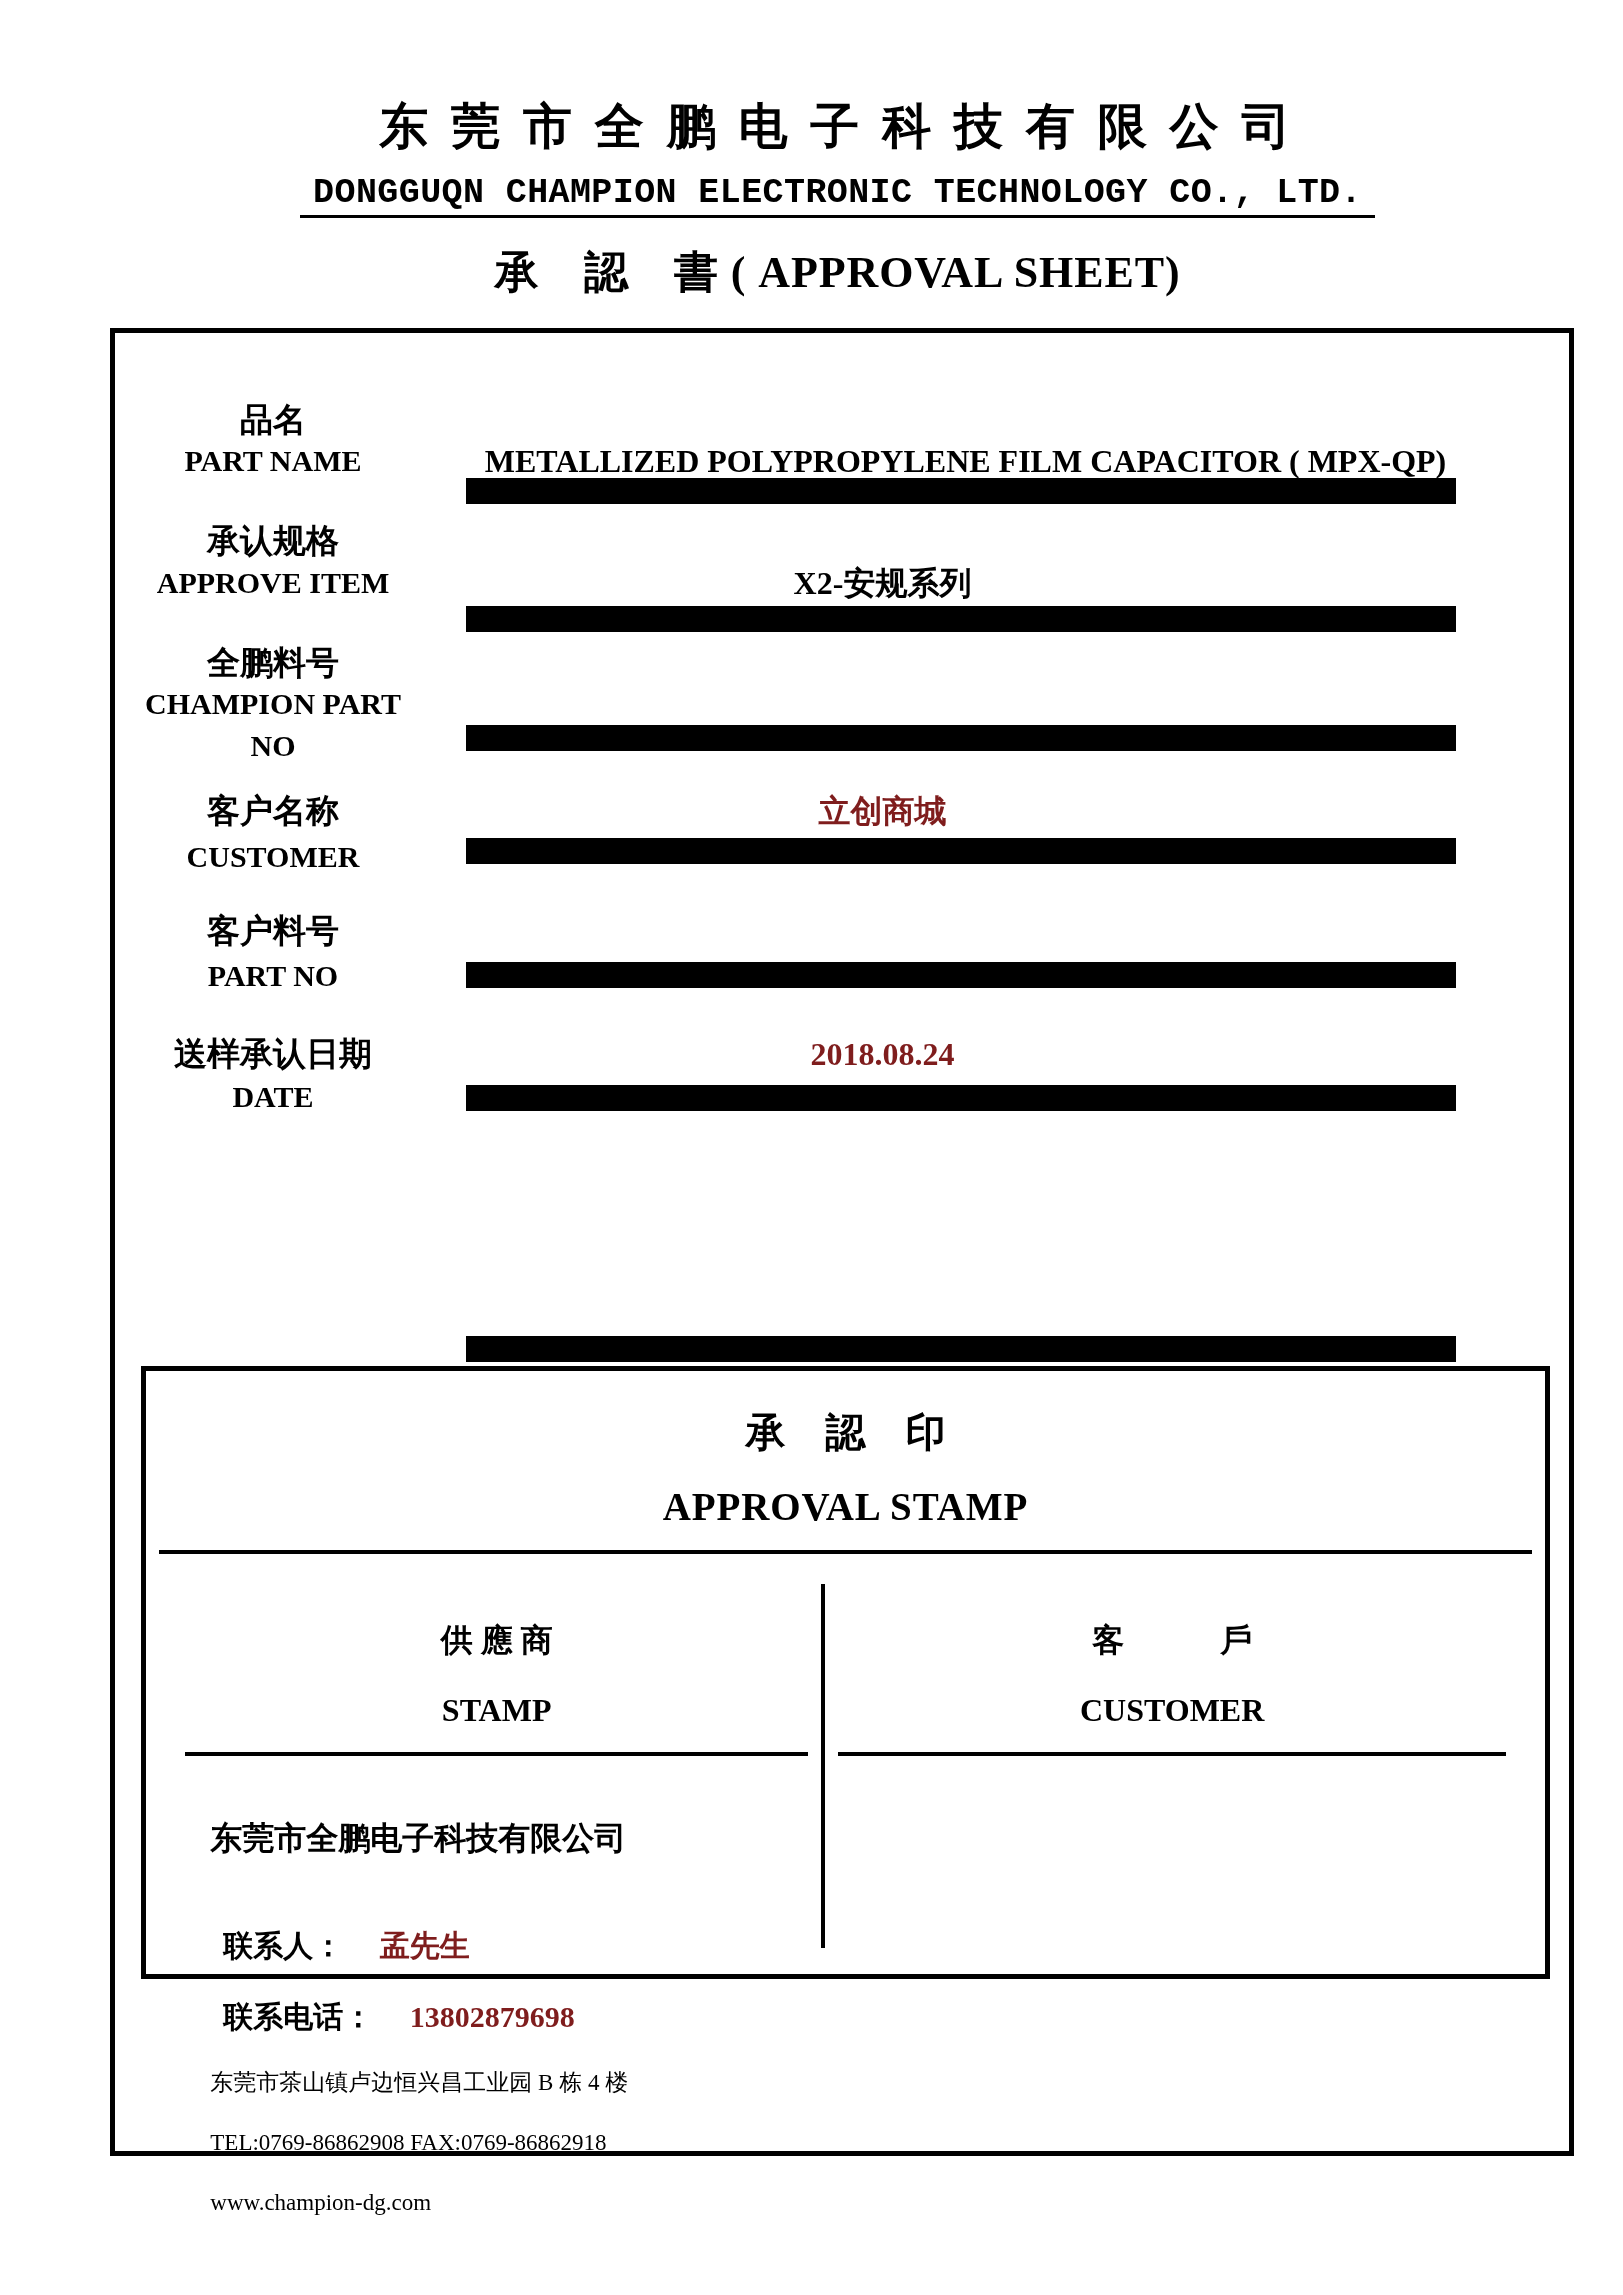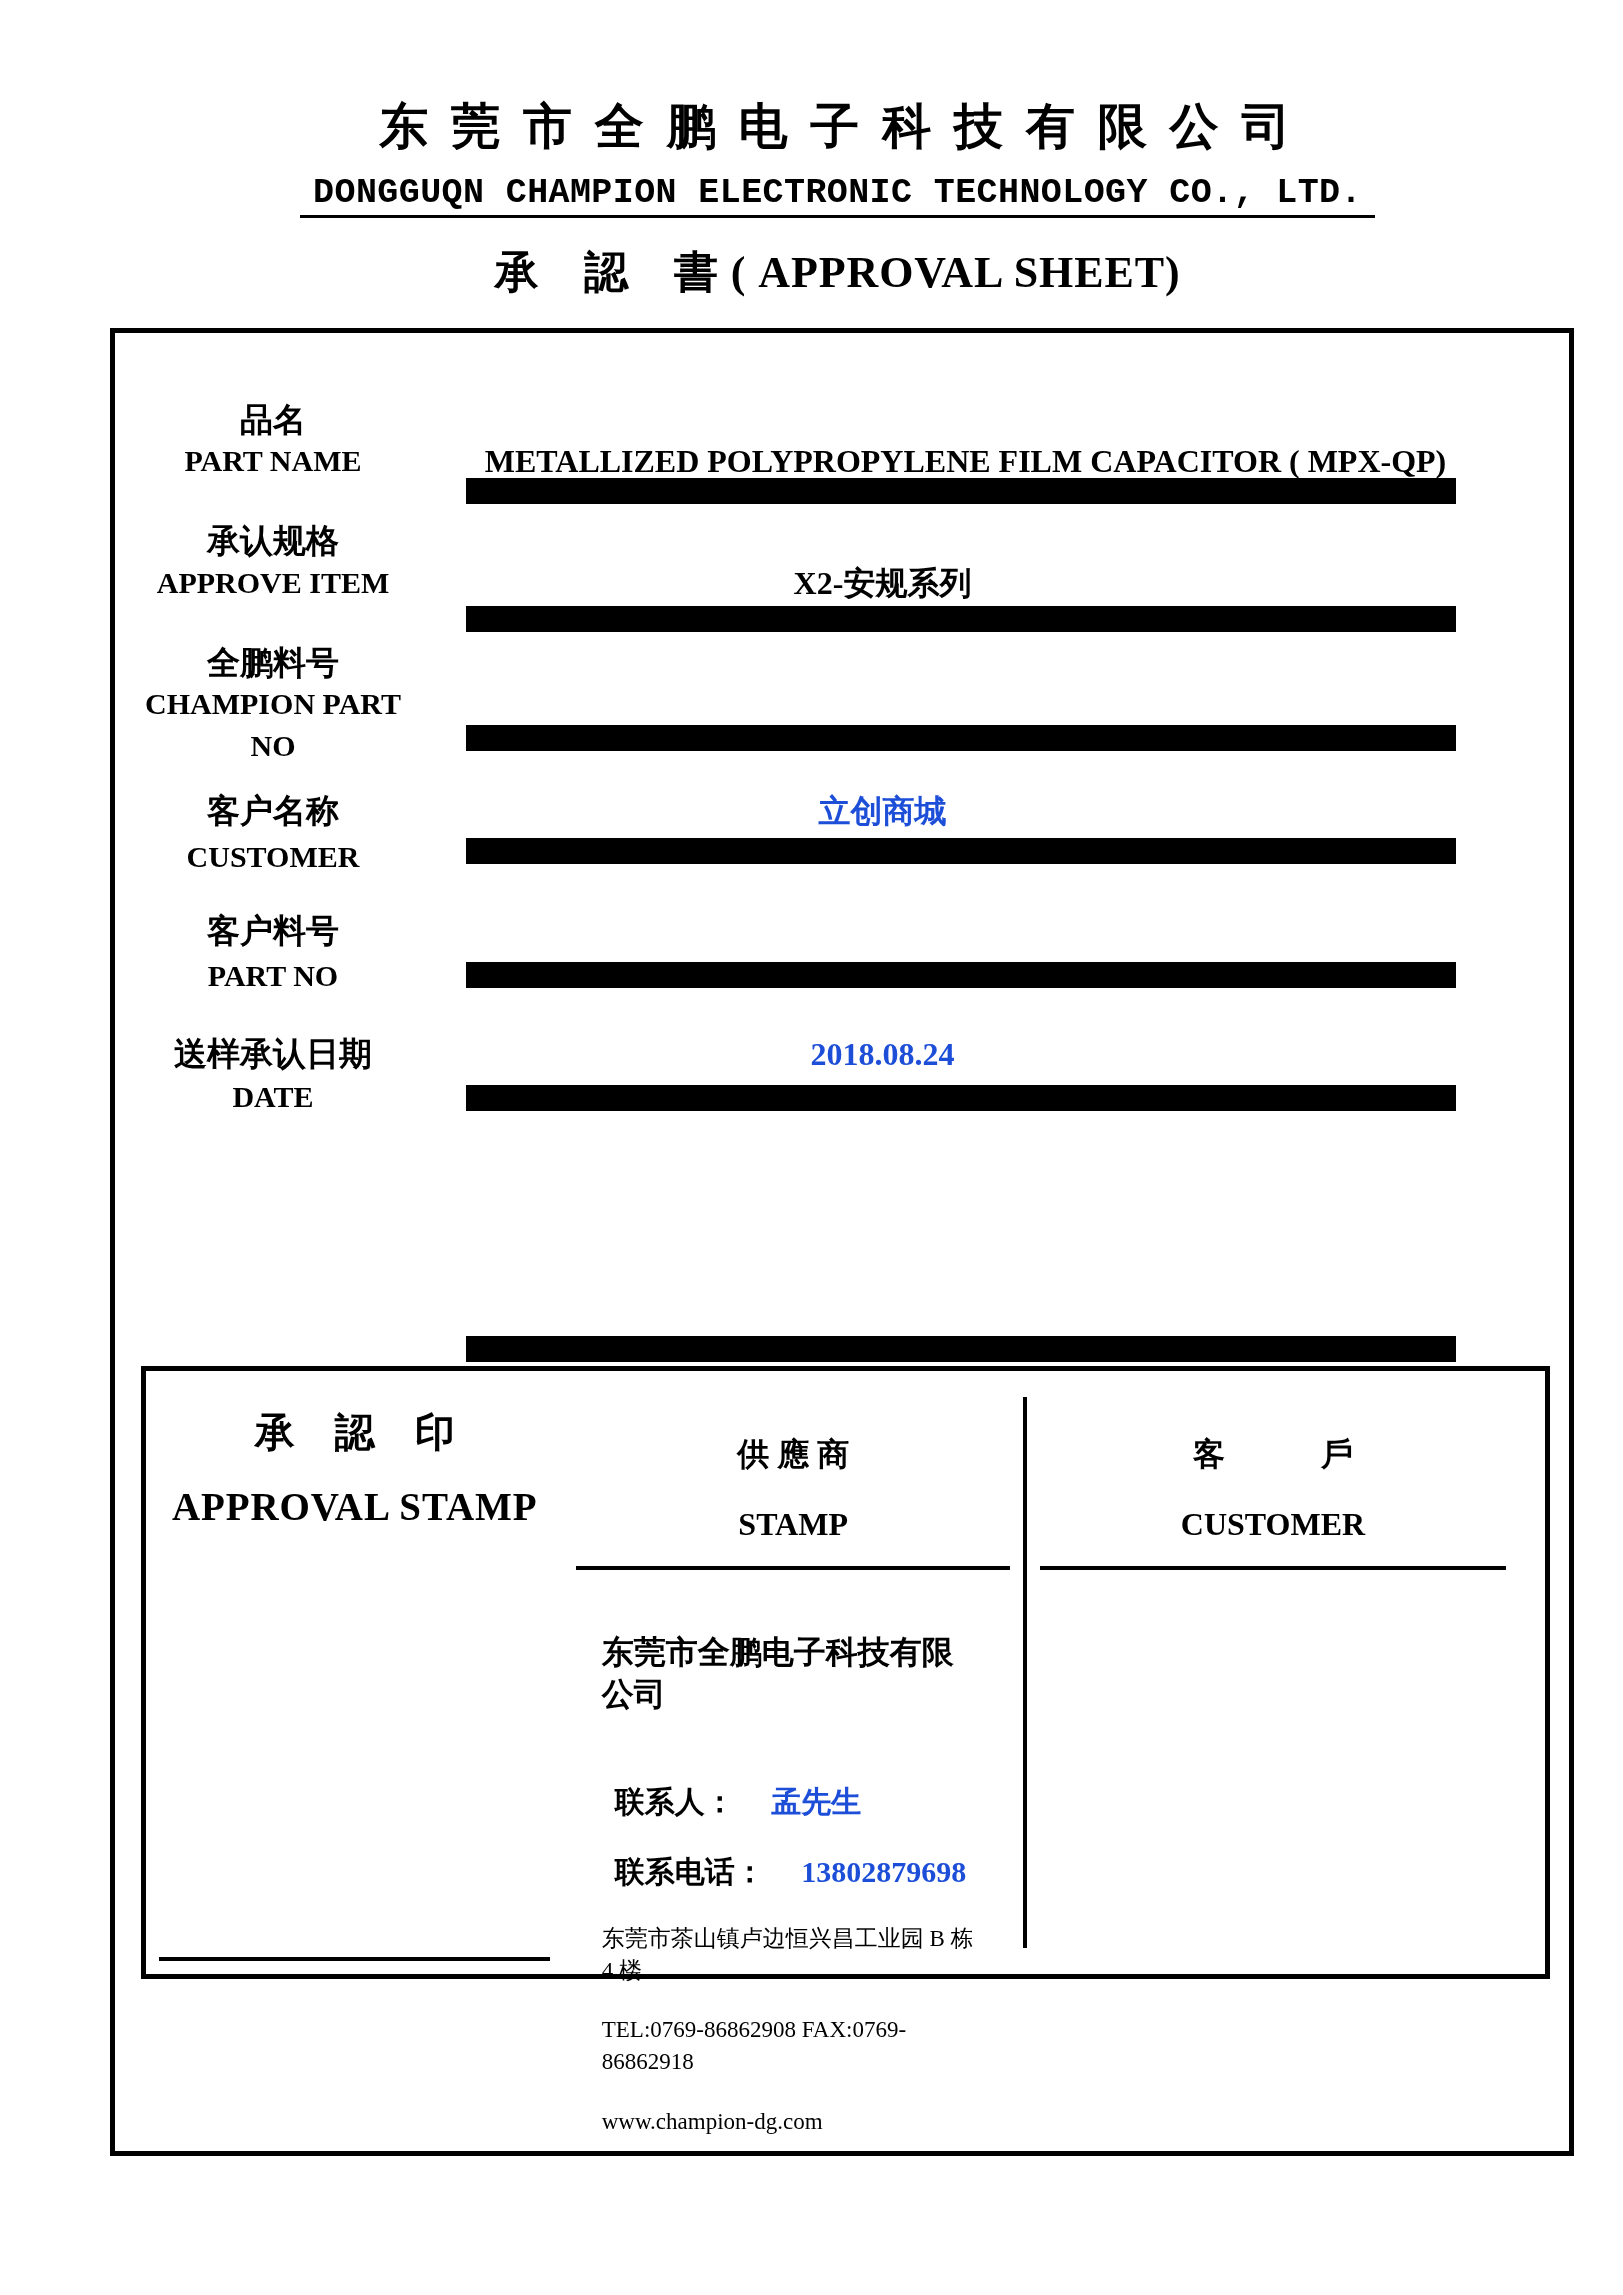--- a/index.html
+++ b/index.html
@@ -47,28 +47,28 @@
   }
   .fvalue {
     position:absolute; text-align:center;
     font-size:32px; line-height:42px; font-weight:bold;
   }
   .fvalue.wide   { left:351px; width:999px; }
   .fvalue.narrow { left:351px; width:833px; }
   .fline {
     position:absolute; left:351px; width:990px; height:5.3px; background:#000;
   }
-  .red { color:#1d4ed8; }
+  .red { color:#7f1d1d; }
 
   
   .stamp-box {
     position:absolute; left:26px; top:1033px;
     width:1409px; height:613px;
     border:5.3px solid #000;
-    display:flex; flex-direction:row;
+    display:flex; flex-direction:column;gap:17px;
   }
   .stamp-title {
     text-align:center; padding:10.5px 0 7px;
     border-bottom:4.4px solid #000;
   }
   .stamp-title-cn { font-size:40px; line-height:49px; font-weight:bold; }
   .stamp-title-en { font-size:39px; line-height:47px; font-weight:bold; letter-spacing:0.9px; }
   .stamp-cols { flex:1; display:flex; min-height:0; }
   .scol { display:flex; flex-direction:column; min-width:0; }
   .scol.vendor   { width:48.5%; border-right:4.4px solid #000; }

